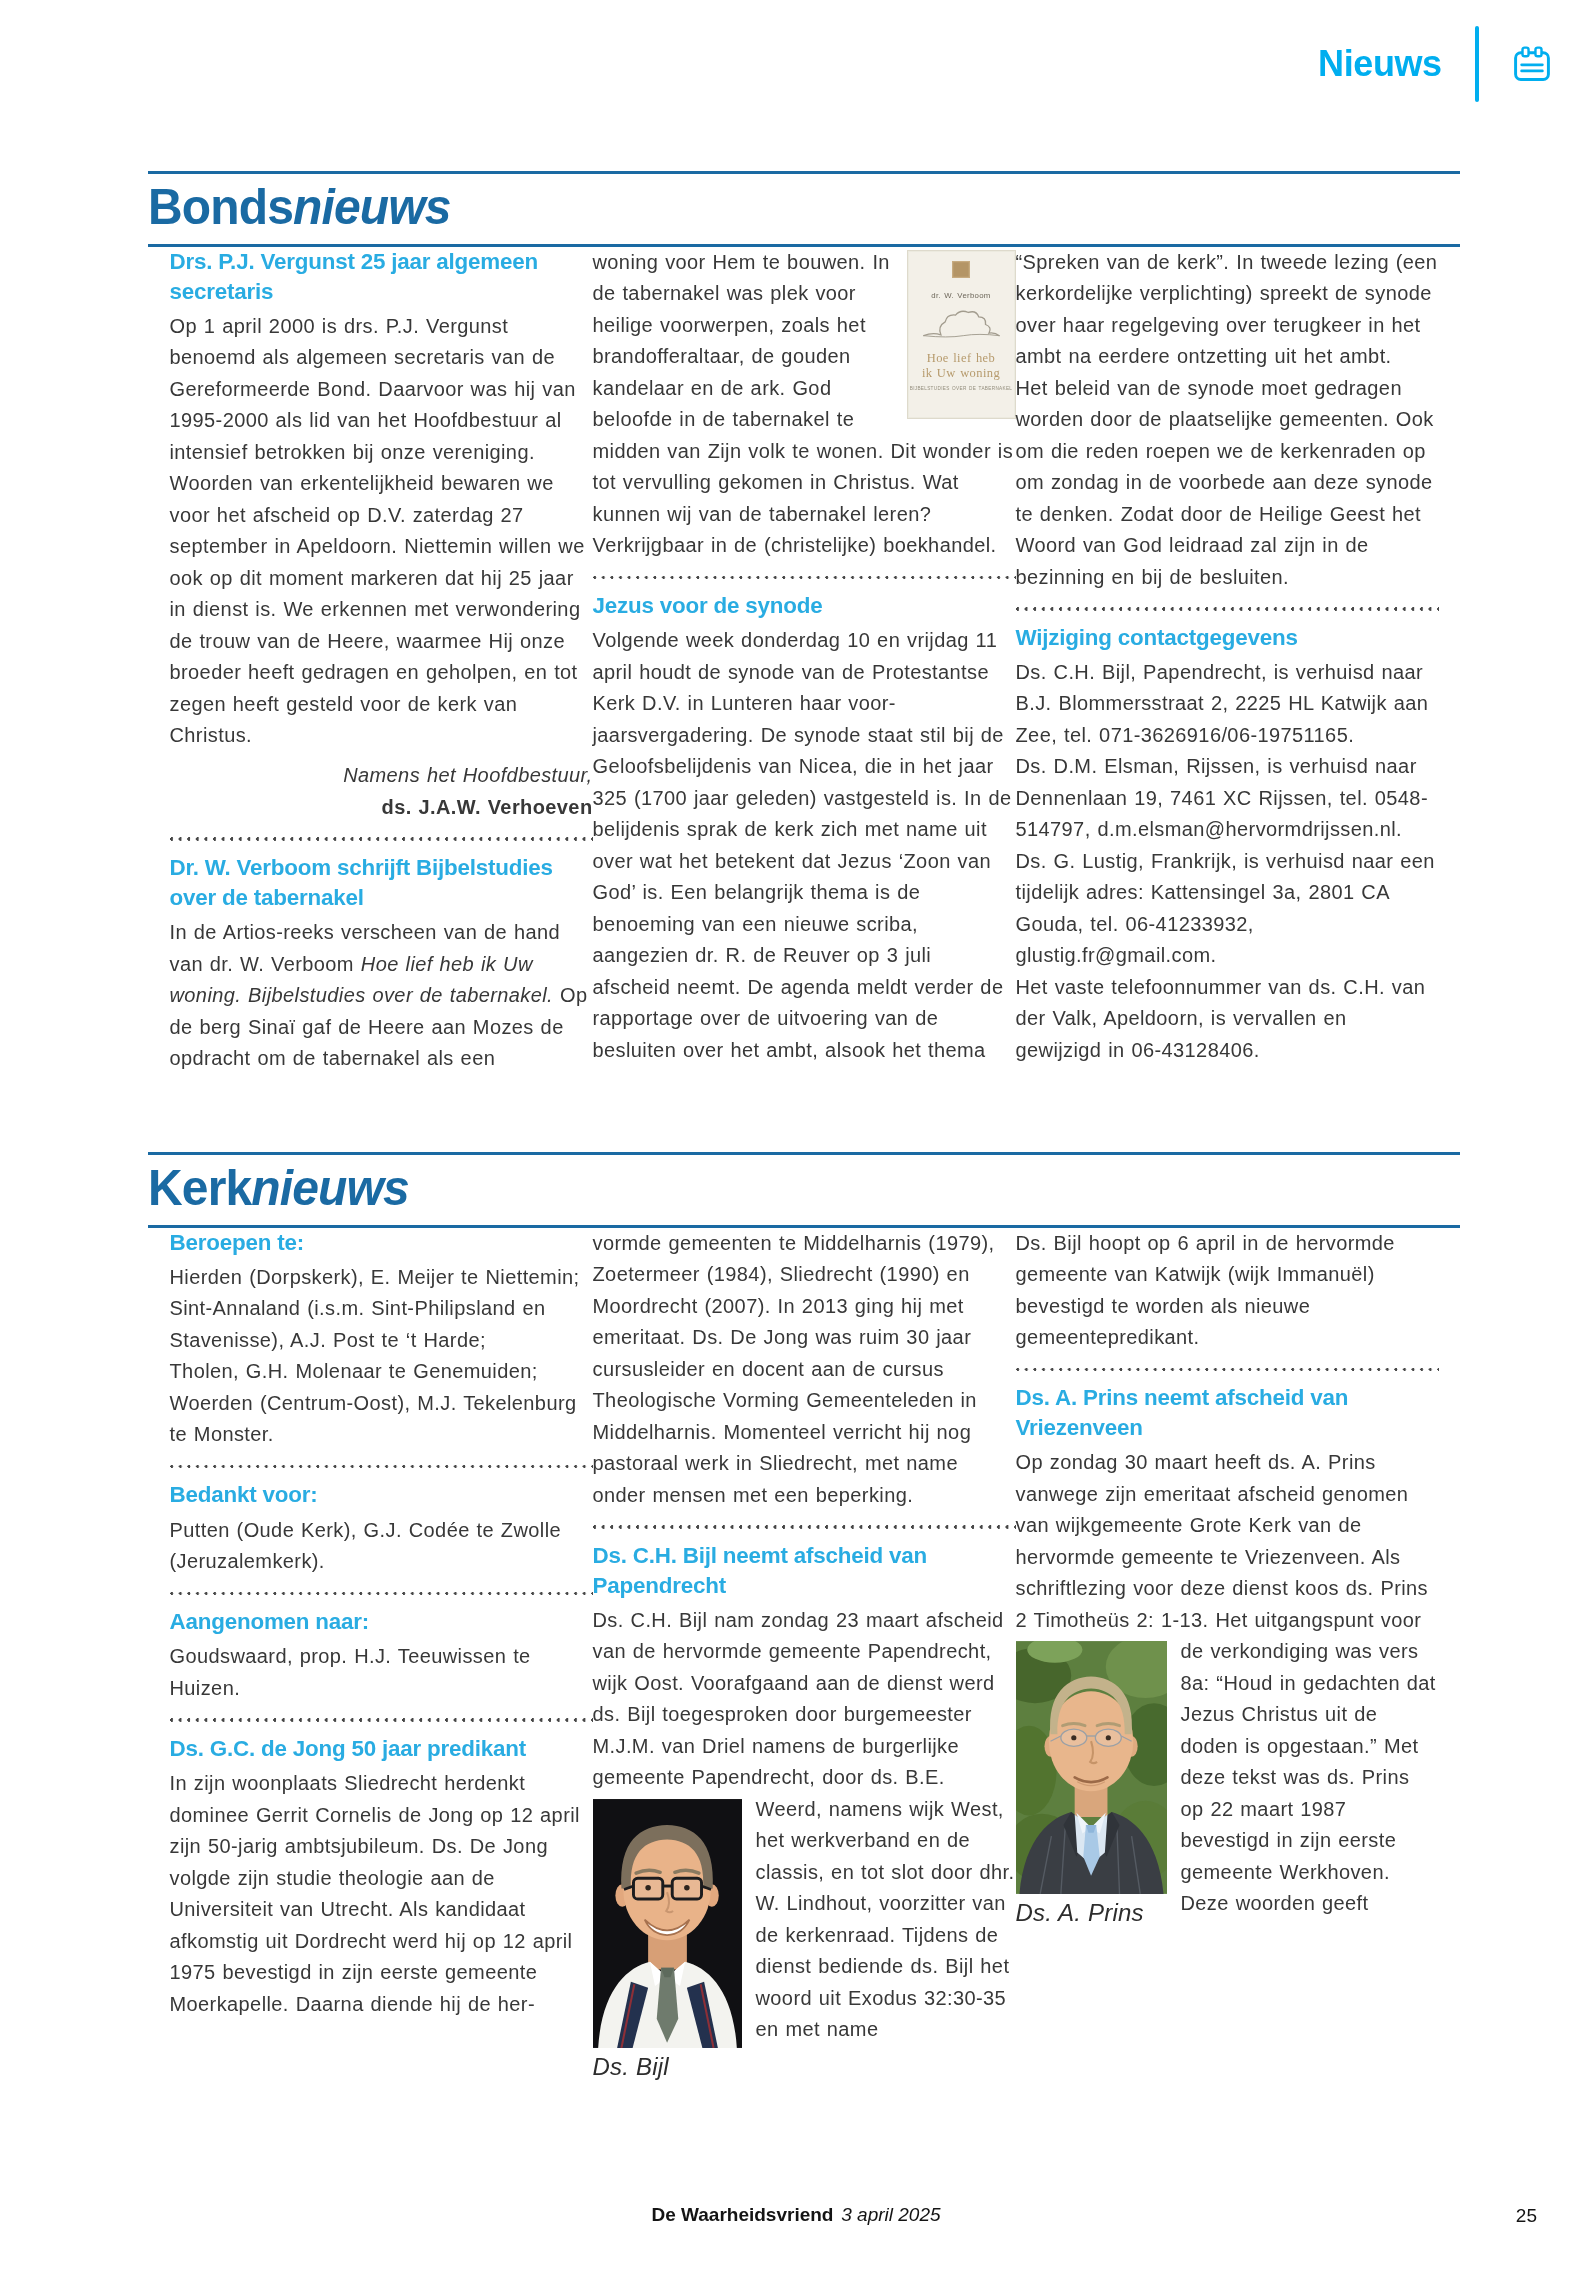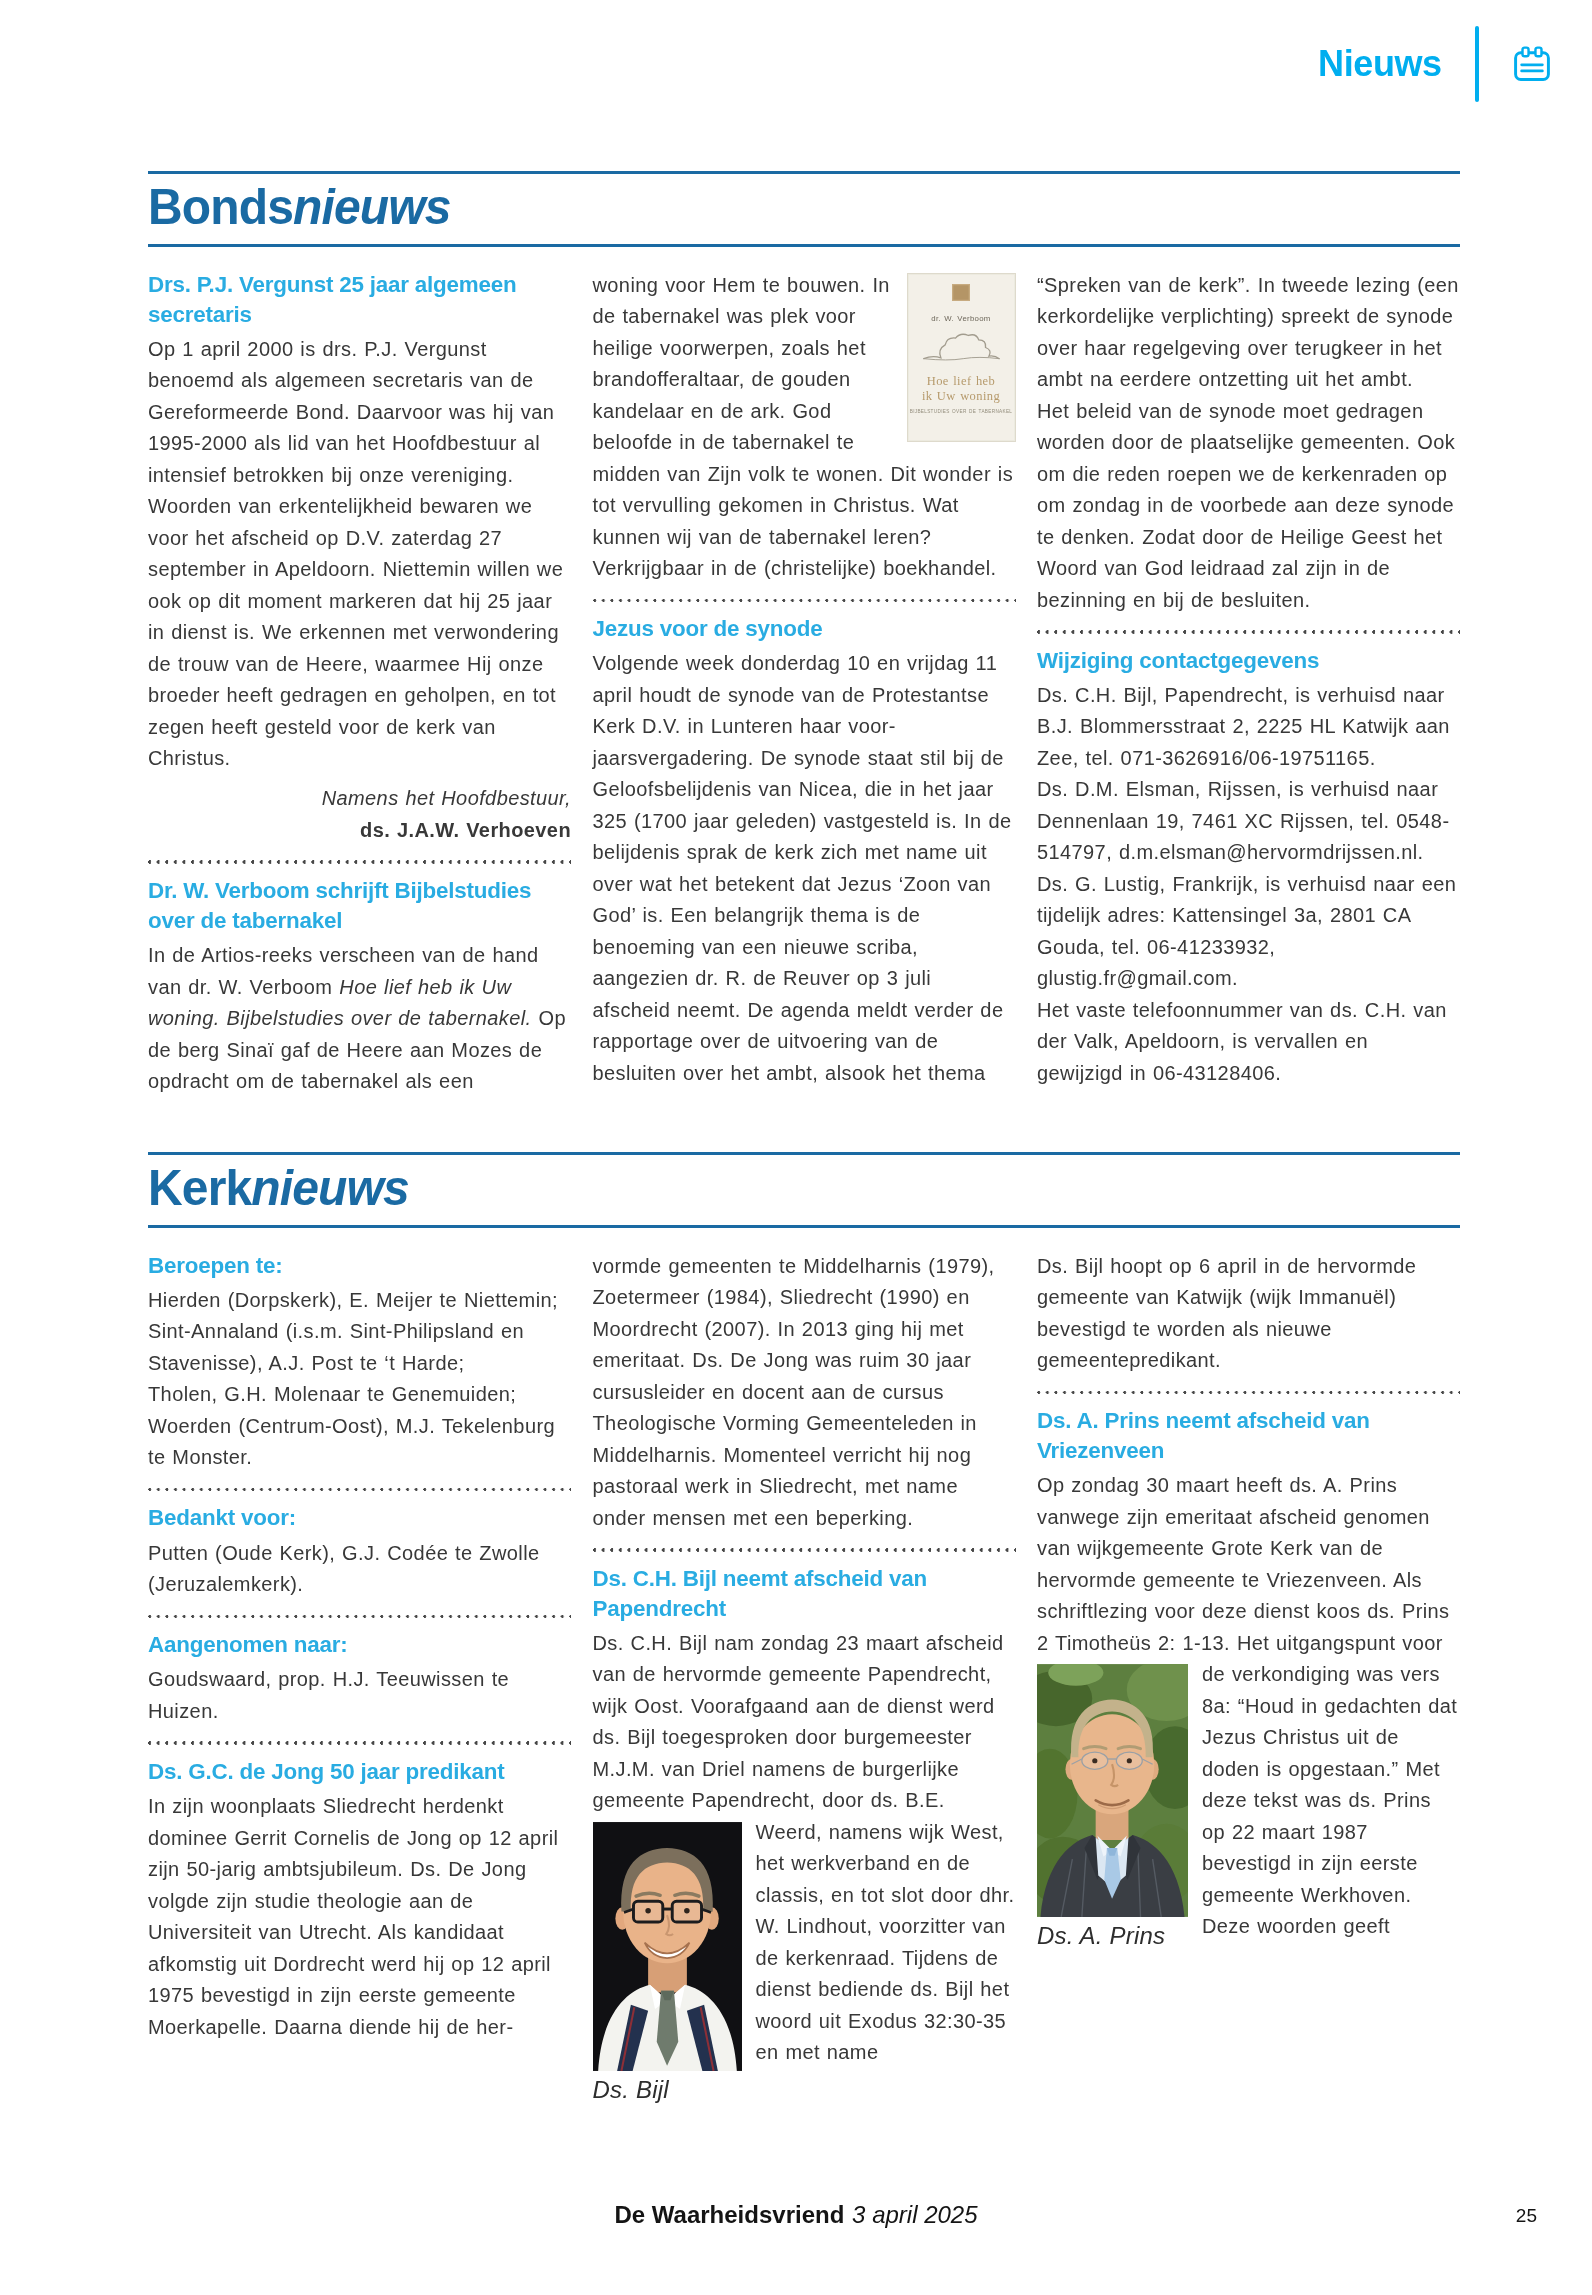--- a/index.html
+++ b/index.html
@@ -20,21 +20,21 @@
 
   
   .sec{position:absolute;left:148px;width:1312px;}
   #sec-bonds{top:171px;}
   #sec-kerk{top:1152px;}
   .sec-head{border-top:3.5px solid var(--blue);border-bottom:3.5px solid var(--blue);padding:6px 0 9.5px;}
   .sec-title{margin:0;font-size:50px;line-height:54px;color:var(--blue);font-weight:700;
              letter-spacing:-0.9px;transform:scaleX(.96);transform-origin:left center;}
   .sec-title .ti{font-style:italic;}
 
-  .cols{display:flex;justify-content:space-between;margin-top:23px;}
+  .cols{display:flex;justify-content:center;}
   .col{width:423px;font-size:20px;line-height:31.5px;color:var(--body);
        letter-spacing:0.4px;word-spacing:0.9px;text-align:left;}
   .col p{margin:0;}
   .col .it{font-style:italic;}
   .h{margin:0 0 4.3px;font-size:22.4px;line-height:30px;color:var(--cyan);font-weight:700;
      letter-spacing:-0.2px;word-spacing:0;}
   .byline{text-align:right;}
   .byline.i{font-style:italic;margin-top:8.6px !important;}
   .byline.b{font-weight:700;}
   .divider{height:3.5px;margin:14px 0 12px;background-repeat:repeat-x;background-size:8.6px 3.5px;
@@ -50,21 +50,21 @@
   .book-title{font-family:"Liberation Serif",serif;font-size:12.5px;line-height:14.7px;color:#b69a6c;margin-top:8.6px;}
   .book-sub{font-size:4.7px;line-height:6px;color:#938d7c;margin-top:6px;letter-spacing:0.3px;}
 
   
   .photo-fl{float:left;margin:5.2px 14px 0 0;}
   .photo-fl svg{display:block;}
   .caption{display:block;font-style:italic;font-size:24px;line-height:22.4px;color:#2d2d2d;
            margin-top:7.8px;letter-spacing:0.2px;word-spacing:0;}
 
   
-  .footer{position:absolute;top:2203px;left:0;width:100%;text-align:center;font-size:24px;
+  .footer{position:absolute;top:2203px;left:0;width:100%;text-align:center;font-size:19px;
           line-height:24px;color:#141414;}
   .f-mag{font-weight:700;}
   .f-date{font-style:italic;margin-left:7.8px;}
   .page-num{position:absolute;top:2204px;right:55px;font-size:19px;line-height:24px;color:#141414;font-weight:400;}
 </style>
 </head>
 <body>
 
 <div class="page">
 

